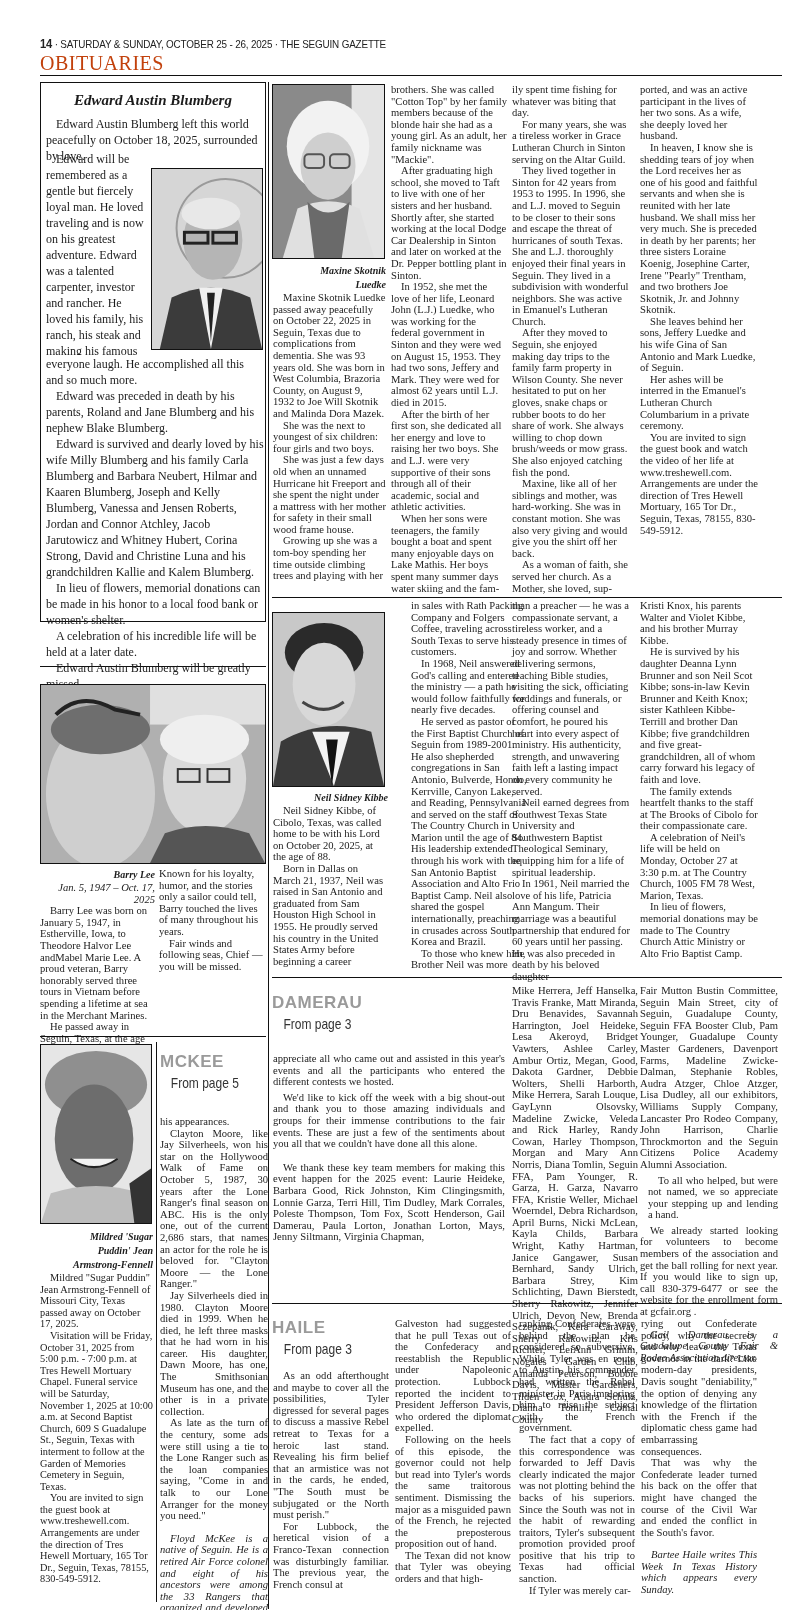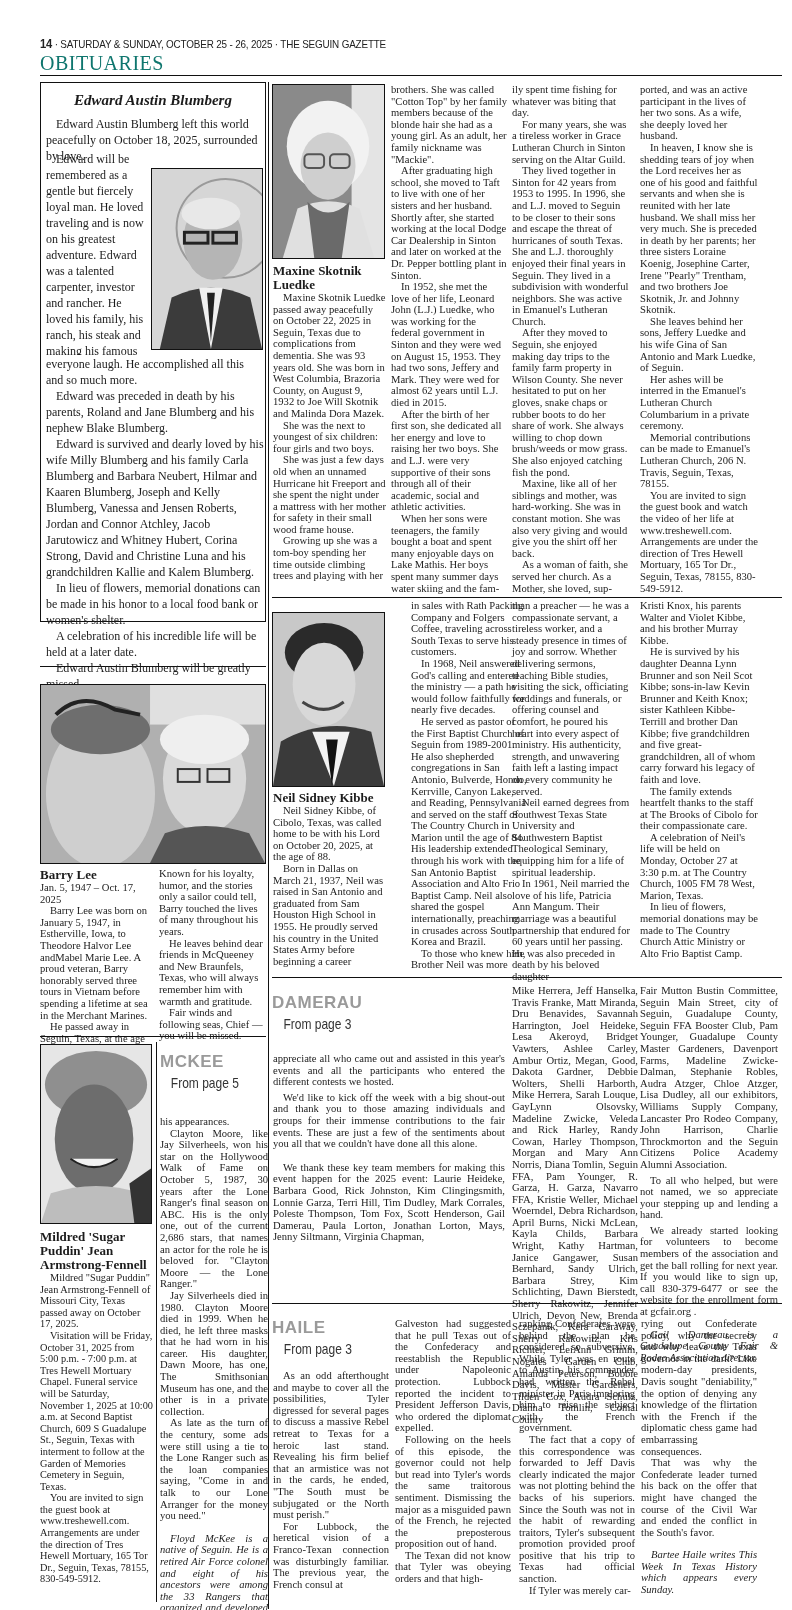--- a/index.html
+++ b/index.html
@@ -1,39 +1,39 @@
 <!DOCTYPE html>
 <html><head>
 <meta charset="utf-8">
 <style>
   * { box-sizing: border-box; margin: 0; padding: 0; }
   html, body { width: 792px; height: 1610px; background: #ffffff; overflow: hidden; }
   body { position: relative; font-family: "Liberation Serif", "DejaVu Serif", serif; color: #1c1c1c; }
 
   .masthead { position: absolute; left: 40px; top: 36px; font-family: "Liberation Sans", "DejaVu Sans", sans-serif; font-size: 11.5px; color: #222; letter-spacing: -0.2px; transform: scaleX(0.86); transform-origin: left top; white-space: nowrap; }
   .masthead b { font-size: 13px; }
-  .section-title { position: absolute; left: 40px; top: 52px; font-family: "Liberation Serif", serif; font-size: 20px; letter-spacing: 0.5px; font-weight: normal; color: #0f766e; }
+  .section-title { position: absolute; left: 40px; top: 52px; font-family: "Liberation Serif", serif; font-size: 20px; letter-spacing: 0.5px; font-weight: normal; color: #c2410c; }
   .section-rule { position: absolute; left: 40px; top: 75px; width: 742px; border-top: 1.5px solid #111; }
   .col { position: absolute; font-size: 10.6px; line-height: 11.6px; text-align: left; }
   .col p { text-indent: 10px; }
   .col p.noind { text-indent: 0; }
   .just { text-align: justify; }
   .just p { text-align: justify; }
   .vrule { position: absolute; border-left: 1.5px solid #111; }
   .hrule { position: absolute; border-top: 1.5px solid #111; }
 
   .photo { position: absolute; border: 1.5px solid #111; overflow: hidden; }
   .photo svg { width: 100%; height: 100%; display: block; }
 
   .edward-box { position: absolute; left: 40px; top: 82px; width: 226px; height: 540px; border: 1.5px solid #111; }
   .edward-title { position: absolute; left: 40px; top: 92px; width: 226px; text-align: center; font-style: italic; font-weight: bold; font-size: 15px; }
   .ed-text { font-size: 12px; line-height: 16px; }
 
-  .obit-name { font-weight: bold; font-size: 13px; text-align: left; line-height: 14px; text-indent: 0 !important; }
-  .obit-dates { text-align: left; text-indent: 0 !important; }
+  .obit-name { font-weight: bold; font-size: 10px; text-align: right; line-height: 14px; text-indent: 0 !important; font-style: italic; }
+  .obit-dates { font-style: italic; text-align: right; text-indent: 0 !important; }
 
   .jump-head { position: absolute; text-align: left; }
   .jump-name { font-family: "Liberation Sans", "DejaVu Sans", sans-serif; font-weight: bold; font-size: 17px; color: #9a9a9a; letter-spacing: 0.5px; }
   .jump-from { font-family: "Liberation Sans", "DejaVu Sans", sans-serif; font-size: 15px; color: #333; transform: scaleX(0.8); margin-top: 2px; }
   .ital { font-style: italic; }
 </style>
 </head>
 <body>
 
 <div class="masthead"><b>14</b><span> · SATURDAY &amp; SUNDAY, OCTOBER 25 - 26, 2025 · THE SEGUIN GAZETTE</span></div>
@@ -112,21 +112,20 @@
   <p>They lived together in Sinton for 42 years from 1953 to 1995. In 1996, she and L.J. moved to Seguin to be closer to their sons and escape the threat of hurricanes of south Texas. She and L.J. thoroughly enjoyed their final years in Seguin. They lived in a subdivision with wonderful neighbors. She was active in Emanuel's Lutheran Church.</p>
   <p>After they moved to Seguin, she enjoyed making day trips to the family farm property in Wilson County. She never hesitated to put on her gloves, snake chaps or rubber boots to do her share of work. She always willing to chop down brush/weeds or mow grass. She also enjoyed catching fish the pond.</p>
   <p>Maxine, like all of her siblings and mother, was hard-working. She was in constant motion. She was also very giving and would give you the shirt off her back.</p>
   <p>As a woman of faith, she served her church. As a Mother, she loved, sup-</p>
 </div>
 <div class="col" style="left:640px; top:84px; width:118px;">
   <p class="noind">ported, and was an active participant in the lives of her two sons. As a wife, she deeply loved her husband.</p>
   <p>In heaven, I know she is shedding tears of joy when the Lord receives her as one of his good and faithful servants and when she is reunited with her late husband. We shall miss her very much. She is preceded in death by her parents; her three sisters Loraine Koenig, Josephine Carter, Irene "Pearly" Trentham, and two brothers Joe Skotnik, Jr. and Johnny Skotnik.</p>
   <p>She leaves behind her sons, Jeffery Luedke and his wife Gina of San Antonio and Mark Luedke, of Seguin.</p>
   <p>Her ashes will be interred in the Emanuel's Lutheran Church Columbarium in a private ceremony.</p>
-  <p>Memorial contributions can be made to Emanuel's Lutheran Church, 206 N. Travis, Seguin, Texas, 78155.</p>
   <p>You are invited to sign the guest book and watch the video of her life at www.treshewell.com. Arrangements are under the direction of Tres Hewell Mortuary, 165 Tor Dr., Seguin, Texas, 78155, 830-549-5912.</p>
 </div>
 
 <div class="photo" style="left:272px; top:612px; width:113px; height:175px;">
   <svg viewBox="0 0 113 175" preserveAspectRatio="none">
     <rect width="113" height="175" fill="#c8c8c8"></rect>
     <ellipse cx="52" cy="40" rx="40" ry="30" fill="#2a2a2a"></ellipse>
     <ellipse cx="52" cy="72" rx="32" ry="42" fill="#d8d8d8"></ellipse>
     <path d="M30 90 Q52 105 72 90" fill="none" stroke="#444" stroke-width="3"></path>
     <path d="M0 175 L8 130 Q52 105 100 120 L113 175 Z" fill="#3a3a3a"></path>
@@ -173,21 +172,20 @@
   </svg>
 </div>
 <div class="col" style="left:40px; top:868px; width:115px;">
   <p class="obit-name">Barry Lee</p>
   <p class="obit-dates">Jan. 5, 1947 – Oct. 17, 2025</p>
   <p>Barry Lee was born on January 5, 1947, in Estherville, Iowa, to Theodore Halvor Lee andMabel Marie Lee. A proud veteran, Barry honorably served three tours in Vietnam before spending a lifetime at sea in the Merchant Marines.</p>
   <p>He passed away in Seguin, Texas, at the age of 78, surrounded by friends.</p>
 </div>
 <div class="col" style="left:159px; top:868px; width:110px;">
   <p class="noind">Known for his loyalty, humor, and the stories only a sailor could tell, Barry touched the lives of many throughout his years.</p>
-  <p>He leaves behind dear friends in McQueeney and New Braunfels, Texas, who will always remember him with warmth and gratitude.</p>
   <p>Fair winds and following seas, Chief — you will be missed.</p>
 </div>
 
 <div class="photo" style="left:40px; top:1044px; width:112px; height:180px;">
   <svg viewBox="0 0 112 180" preserveAspectRatio="none">
     <rect width="112" height="180" fill="#e6e6e6"></rect>
     <ellipse cx="56" cy="40" rx="52" ry="34" fill="#8f8f8f"></ellipse>
     <ellipse cx="54" cy="95" rx="40" ry="55" fill="#6d6d6d"></ellipse>
     <path d="M30 115 Q54 132 78 115" fill="#f2f2f2" stroke="#222" stroke-width="2"></path>
     <path d="M0 180 L10 150 Q56 135 102 150 L112 180 Z" fill="#bdbdbd"></path>
@@ -255,21 +253,21 @@
 <div class="col just" style="left:512px; top:985px; width:126px;"></div>
 <div class="col just" style="left:390px; top:985px; width:0;"></div>
 <div class="col just" style="left:512px; top:985px; width:0;"></div>
 
 <div class="col just" style="left:512px; top:985px; width:126px;">
   <p class="noind">Mike Herrera, Jeff Hanselka, Travis Franke, Matt Miranda, Dru Benavides, Savannah Harrington, Joel Heideke, Lesa Akeroyd, Bridget Vawters, Ashlee Carley, Ambur Ortiz, Megan, Good, Dakota Gardner, Debbie Wolters, Shelli Harborth, Mike Herrera, Sarah Louque, GayLynn Olsovsky, Madeline Zwicke, Veleda and Rick Harley, Randy Cowan, Harley Thompson, Morgan and Mary Ann Norris, Diana Tomlin, Seguin FFA, Pam Younger, R. Garza, H. Garza, Navarro FFA, Kristie Weller, Michael Woerndel, Debra Richardson, April Burns, Nicki McLean, Kayla Childs, Barbara Wright, Kathy Hartman, Janice Gangawer, Susan Bernhard, Sandy Ulrich, Barbara Strey, Kim Schlichting, Dawn Bierstedt, Sherry Rakowitz, Jennifer Ulrich, Devon New, Brenda Sczepanik, Kera Caraway, Sherry Rakowitz, Kris Richter, LeiAnn Grimm, Nogales Garden Club, Amanda Peterson, Bobbie Davis, Master Gardeners, Tilden Cox, Audra Schulz, Dianna Tomlin, Comal County</p>
 </div>
 <div class="col just" style="left:647px; top:985px; width:0;"></div>
 <div class="col just" style="left:640px; top:985px; width:138px;">
   <p class="noind">Fair Mutton Bustin Committee, Seguin Main Street, city of Seguin, Guadalupe County, Seguin FFA Booster Club, Pam Younger, Guadalupe County Master Gardeners, Davenport Farms, Madeline Zwicke-Dalman, Stephanie Robles, Audra Atzger, Chloe Atzger, Lisa Dudley, all our exhibitors, Williams Supply Company, Lancaster Pro Rodeo Company, John Harrison, Charlie Throckmorton and the Seguin Citizens Police Academy Alumni Association.</p>
-  <p style="margin-top:4px;">To all who helped, but were not named, we so appreciate your stepping up and lending a hand.</p>
+  <p style="margin-top:4px;margin-left:8px;">To all who helped, but were not named, we so appreciate your stepping up and lending a hand.</p>
   <p style="margin-top:4px;">We already started looking for volunteers to become members of the association and get the ball rolling for next year. If you would like to sign up, call 830-379-6477 or see the website for the enrollment form at gcfair.org .</p>
   <p class="ital" style="margin-top:11px;">Gail Damerau is a Guadalupe County Fair &amp; Rodeo Association director.</p>
 </div>
 
 <div class="jump-head" style="left:272px; top:1318px; width:118px;">
   <div class="jump-name">HAILE</div>
   <div class="jump-from">From page 3</div>
 </div>
 <div class="col just" style="left:273px; top:1370px; width:116px;">
   <p>As an odd afterthought and maybe to cover all the possibilities, Tyler digressed for several pages to discuss a massive Rebel retreat to Texas for a heroic last stand. Revealing his firm belief that an armistice was not in the cards, he ended, "The South must be subjugated or the North must perish."</p>

